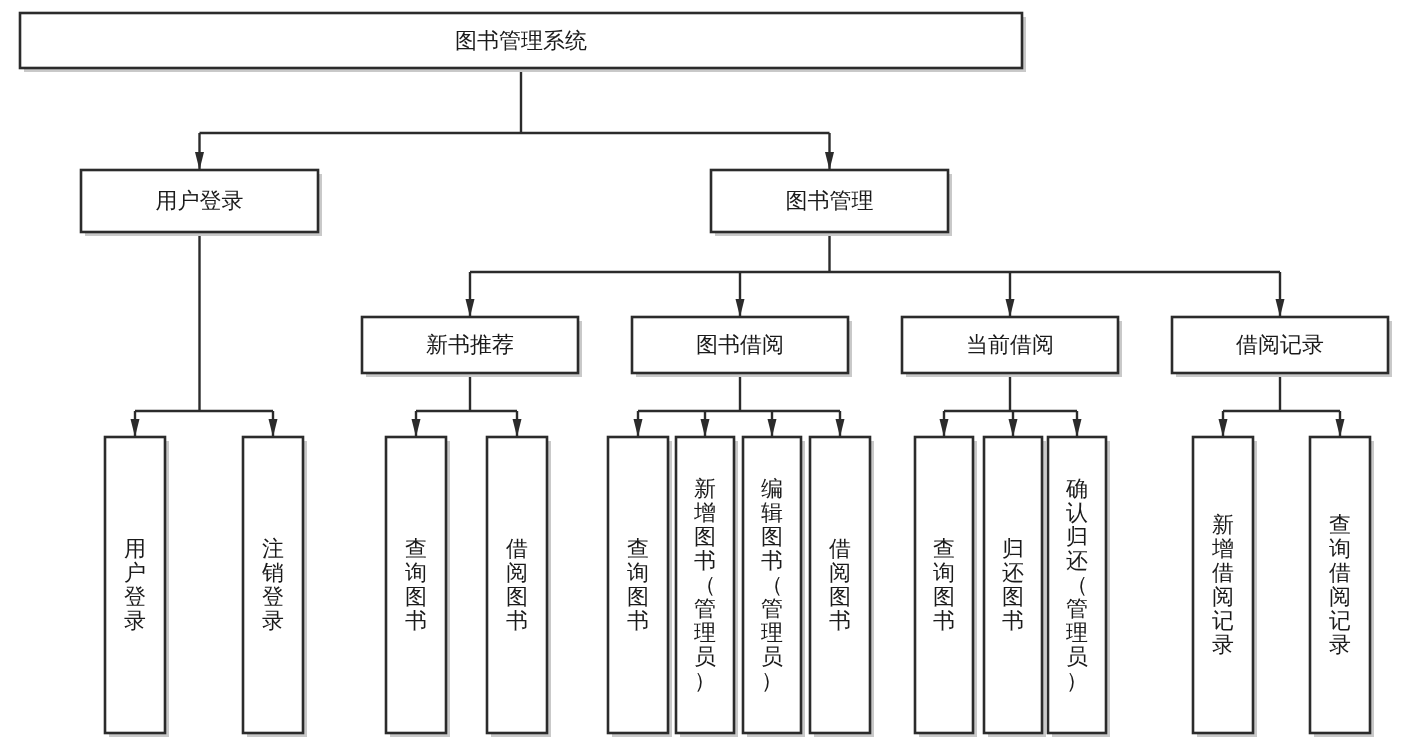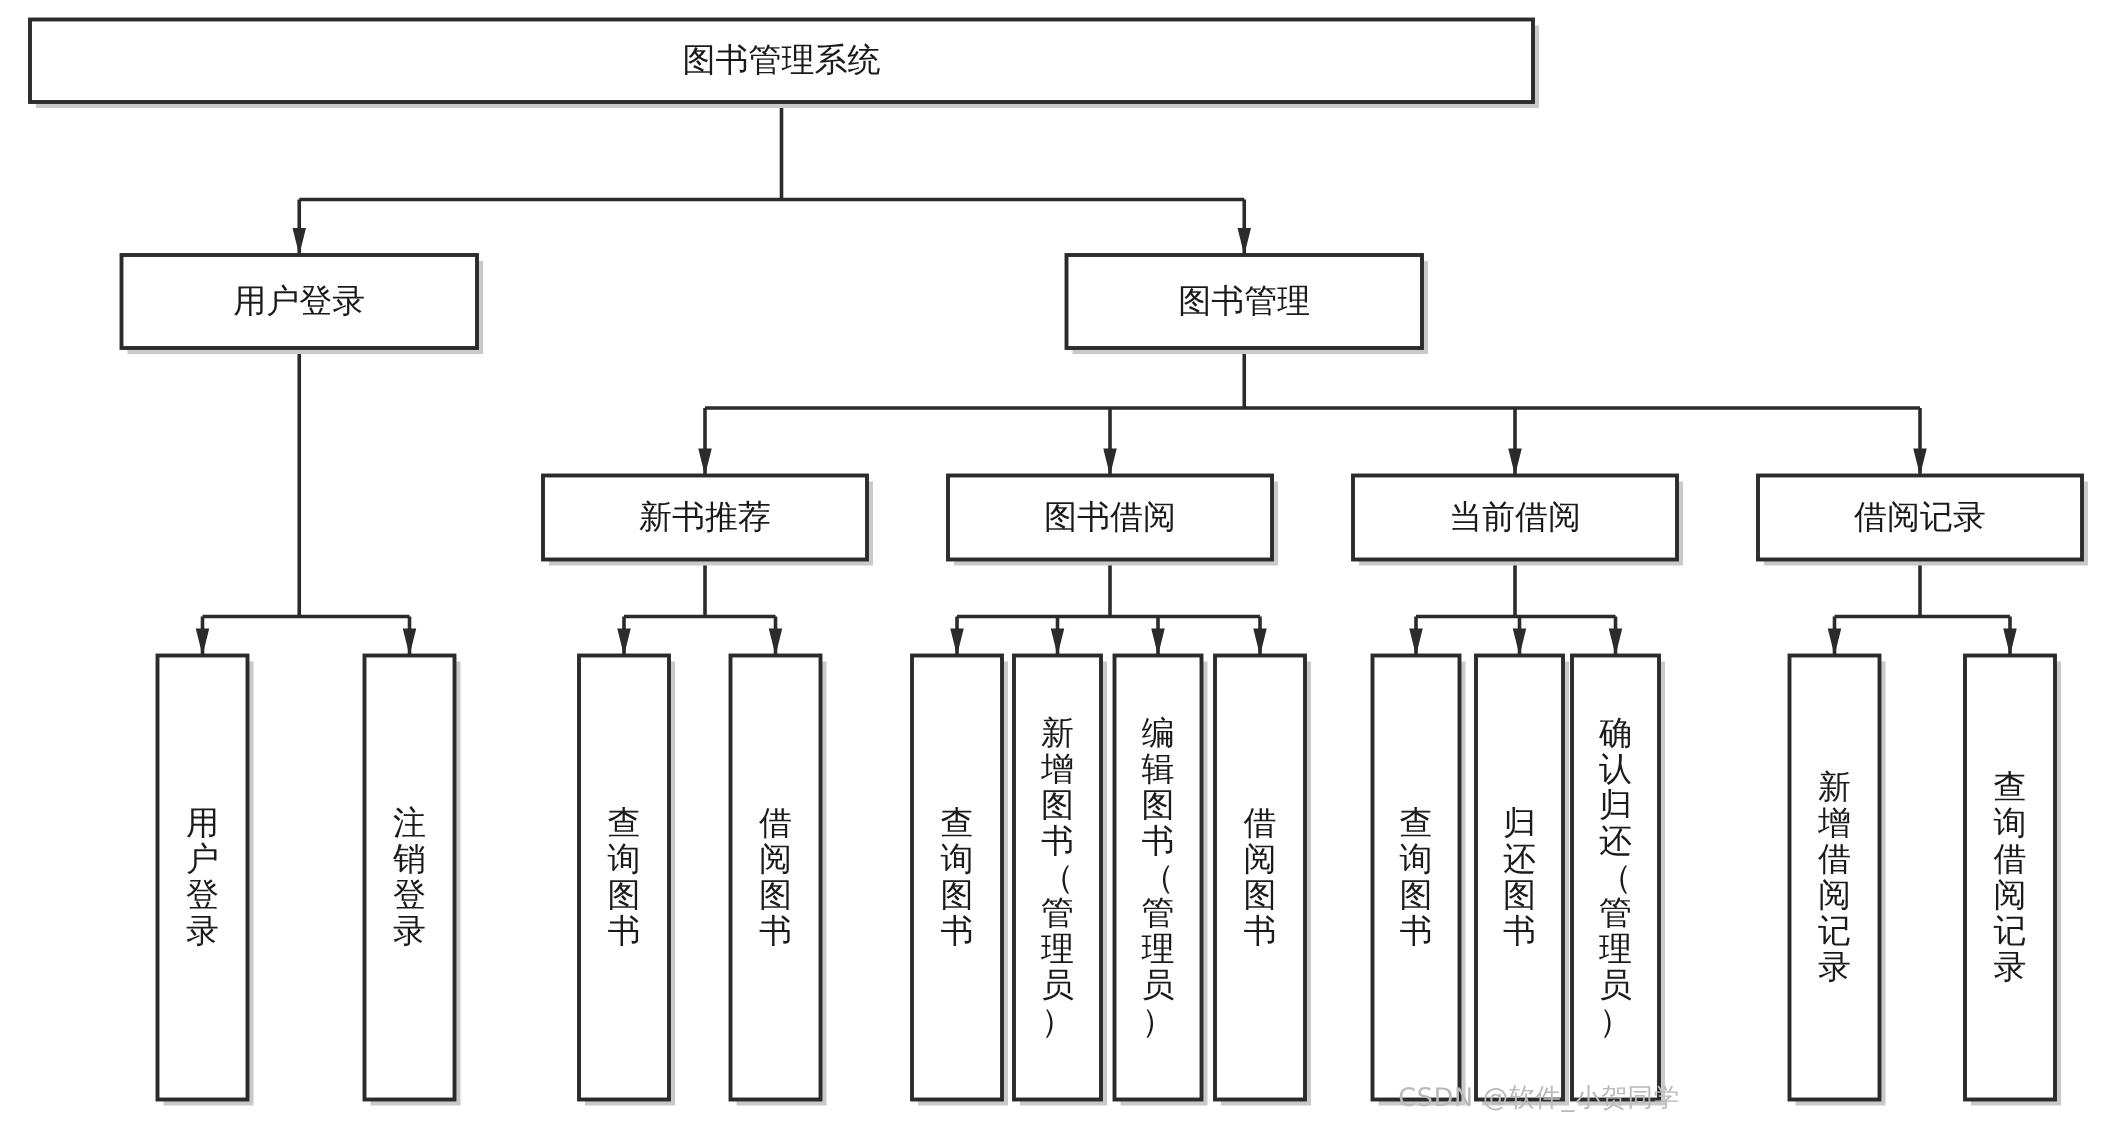--- a/index.html
+++ b/index.html
@@ -242,14 +242,13 @@
           <rect x="1193" y="437" width="60" height="296" class="node-box"></rect>
           <text x="1223" y="532.2" class="node-label-v"><tspan x="1223" dy="0">新</tspan><tspan x="1223" dy="24">增</tspan><tspan x="1223" dy="24">借</tspan><tspan x="1223" dy="24">阅</tspan><tspan x="1223" dy="24">记</tspan><tspan x="1223" dy="24">录</tspan></text>
         </g>
         <g>
           <rect x="1314" y="441" width="60" height="296" class="node-shadow"></rect>
           <rect x="1310" y="437" width="60" height="296" class="node-box"></rect>
           <text x="1340" y="532.2" class="node-label-v"><tspan x="1340" dy="0">查</tspan><tspan x="1340" dy="24">询</tspan><tspan x="1340" dy="24">借</tspan><tspan x="1340" dy="24">阅</tspan><tspan x="1340" dy="24">记</tspan><tspan x="1340" dy="24">录</tspan></text>
         </g>
       </g>
   </svg>
-  <div class="watermark">CSDN @软件_小贺同学</div>
 </div>
 
 </body></html>

